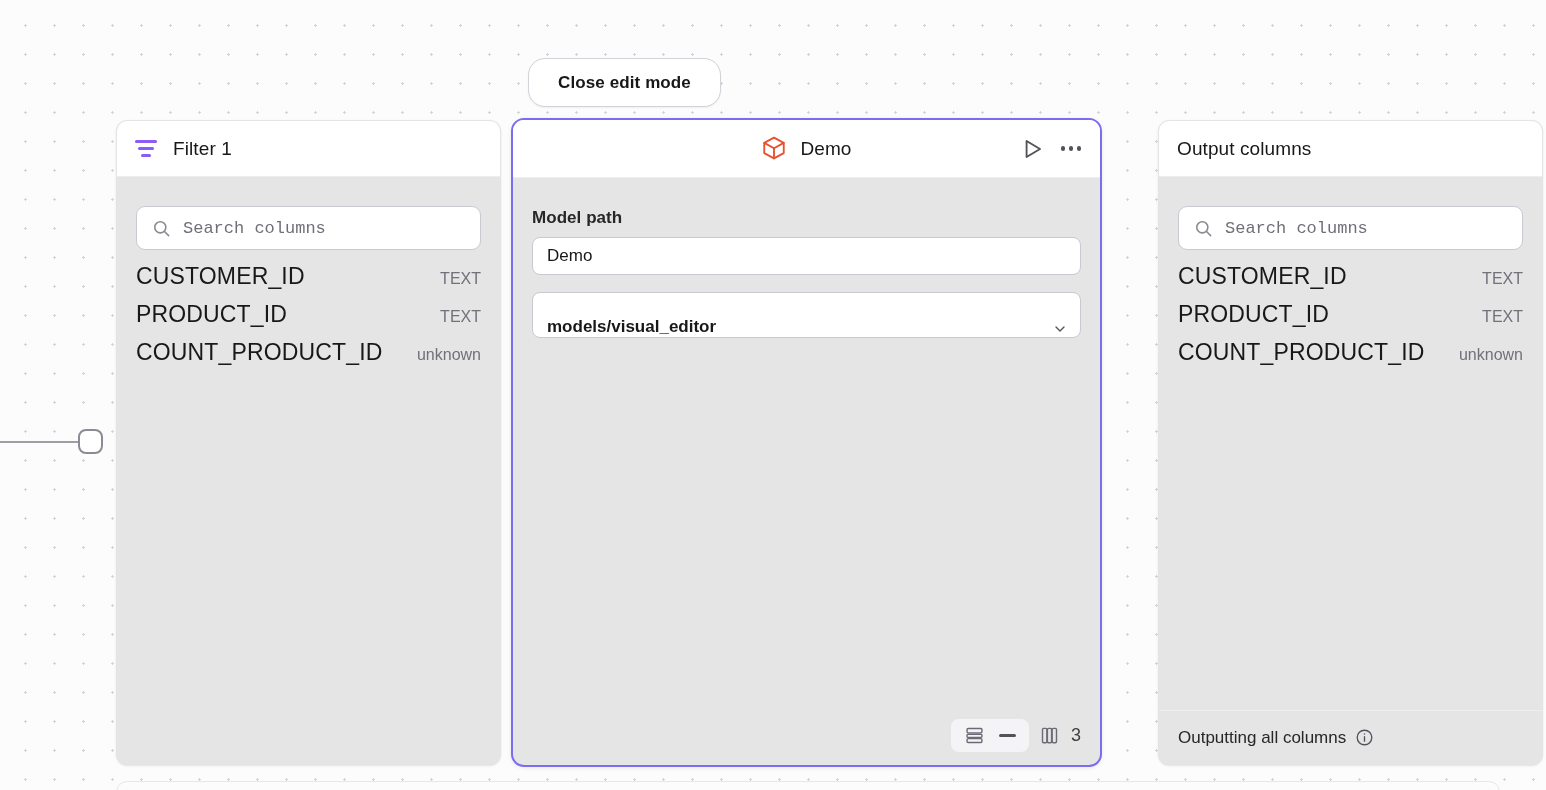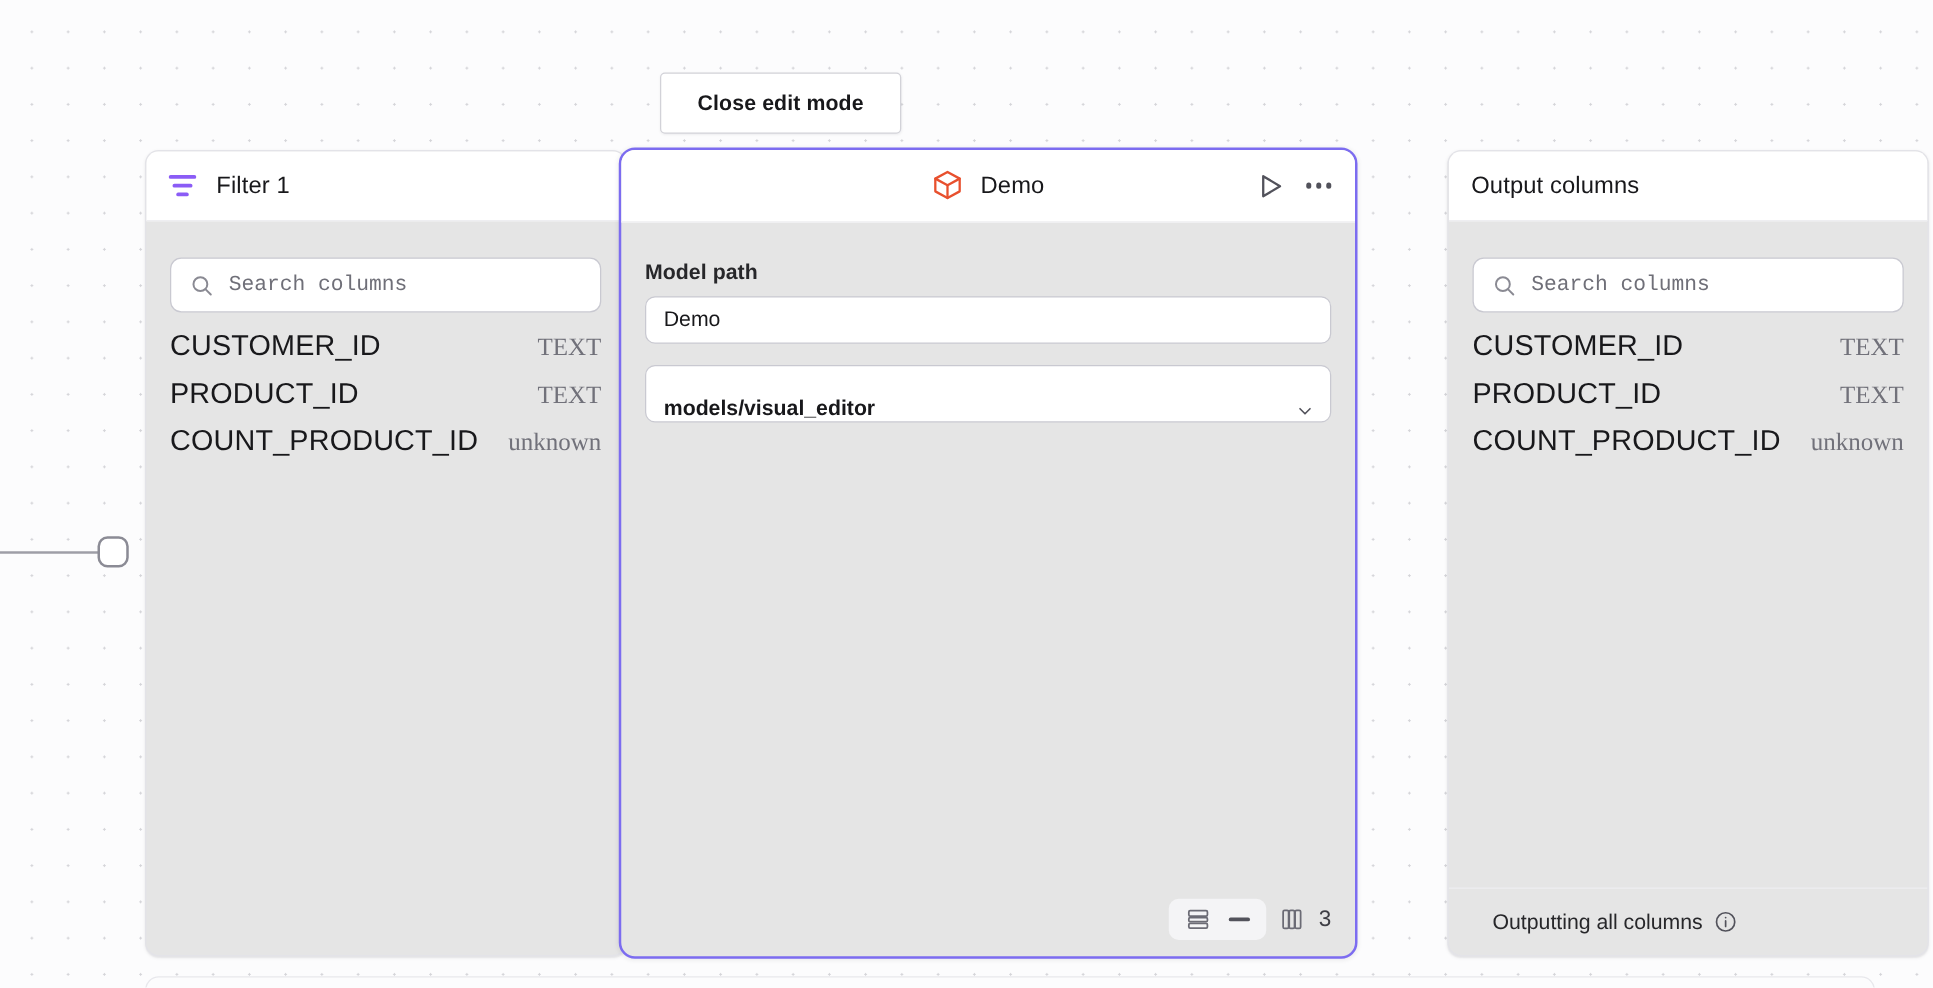--- a/index.html
+++ b/index.html
@@ -35,21 +35,21 @@
     background: #ffffff;
   }
 
   
   #close-edit-mode {
     position: absolute;
     left: 528px; top: 58px;
     width: 193px; height: 49px;
     background: #ffffff;
     border: 1px solid #d2d2d8;
-    border-radius: 4px;
+    border-radius: 17px;
     font-family: "Liberation Sans", sans-serif;
     font-size: 17px;
     font-weight: bold;
     color: #18181b;
     cursor: pointer;
     box-shadow: 0 1px 2px rgba(16,18,30,.06);
     letter-spacing: .1px;
   }
 
   
@@ -121,25 +121,25 @@
   }
   .search-box input::placeholder { color: #6f6f78; }
 
   
   .col-list { padding: 13px 19px 0 19px; }
   .col-row {
     display: flex; align-items: baseline; justify-content: space-between;
     height: 38px;
   }
   .col-name { font-size: 23px; color: #18181b; letter-spacing: .15px; }
-  .col-type { font-size: 20px; color: #71717a; font-family: Liberation Serif, serif; }
+  .col-type { font-size: 16px; color: #71717a; }
 
   
   #node-model {
-    left: 495px; top: 118px; width: 591px; height: 649px;
+    left: 511px; top: 118px; width: 591px; height: 649px;
     border: 2.5px solid #7c6cf0;
     border-radius: 13px;
     box-shadow: 0 1px 4px rgba(16,18,30,.08);
   }
   #node-model .node-header {
     justify-content: center;
     position: relative;
     height: 58px; flex: 0 0 58px;
   }
   #cube-icon { width: 26px; height: 27px; margin-right: 13px; }
@@ -208,21 +208,21 @@
 
   
   #node-output { left: 1158px; top: 120px; width: 385px; height: 645px; }
   #output-footer {
     border-top: 1px solid #eeeef1;
     height: 54px; flex: 0 0 54px;
     display: flex; align-items: center;
     padding: 0 19px;
     gap: 9px;
   }
-  #output-footer-text { font-size: 17px; color: #27272a; margin-left: 16px; }
+  #output-footer-text { font-size: 17px; color: #27272a; }
   #info-icon { width: 19px; height: 19px; color: #52525b; }
 
   
   #node-bottom {
     position: absolute;
     left: 116px; top: 781px; width: 1384px; height: 60px;
     background: #fcfcfd;
     border: 1px solid #e8e8ec;
     border-radius: 11px;
   }

